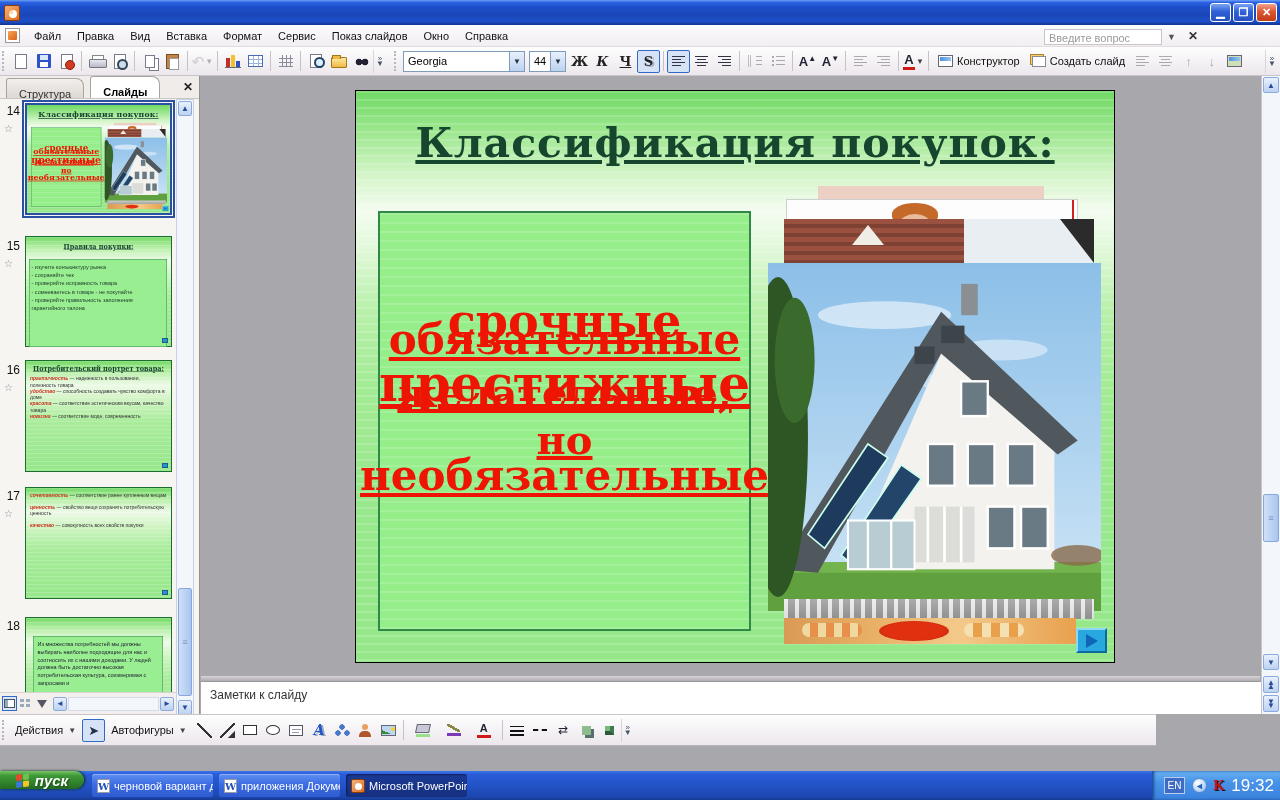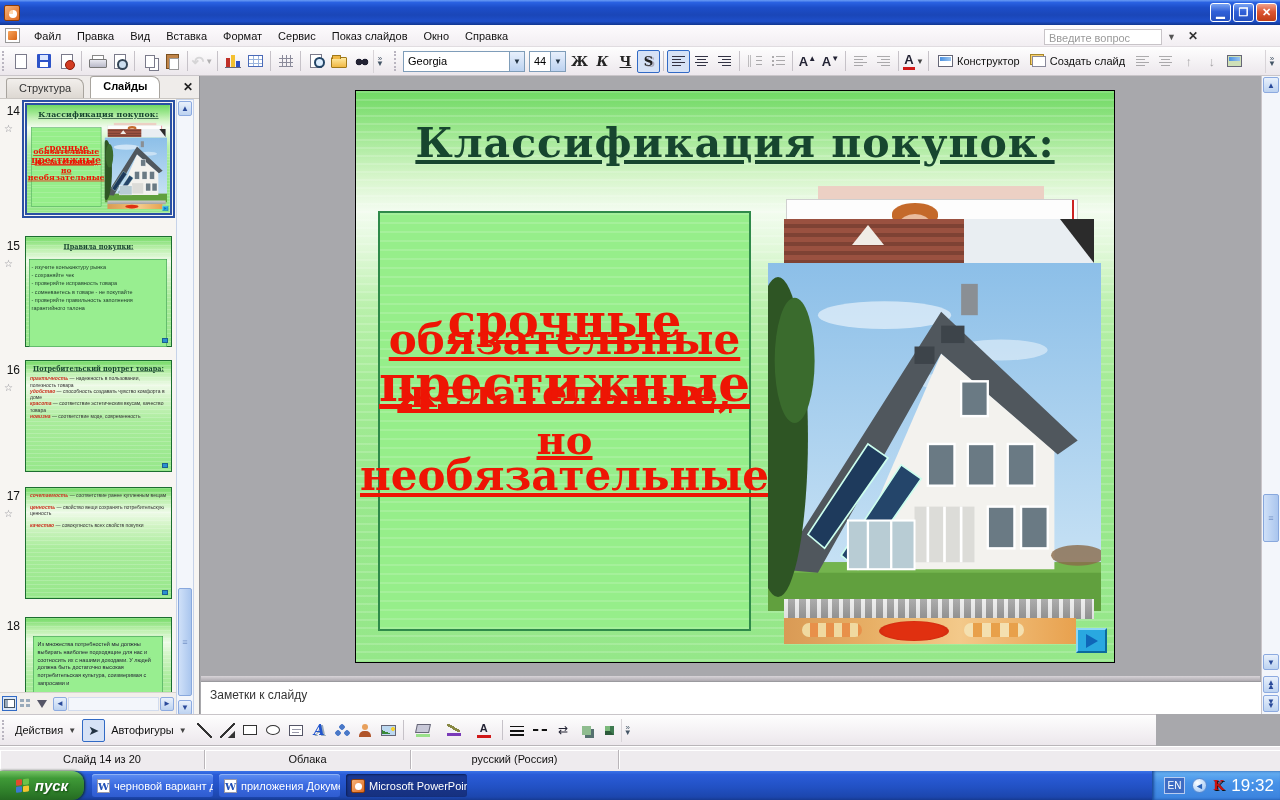--- a/index.html
+++ b/index.html
@@ -104,21 +104,21 @@
   .supArr{font-size:8px;vertical-align:top}
   .i-acolor{display:flex;flex-direction:column;align-items:center;line-height:1}
   .i-acolor .bar{width:12px;height:3px;background:#d01818;margin-top:1px}
   .i-design{width:15px;height:12px;background:#fff;border:1px solid #667;position:relative}
   .i-design:after{content:"";position:absolute;left:1px;top:1px;right:1px;height:4px;background:linear-gradient(90deg,#4a90e0,#9ac4f0)}
   .i-newslide{width:14px;height:11px;background:#fff;border:1px solid #889;box-shadow:-2px -2px 0 -1px #f8d070,-2px -2px 0 0 #a8872a}
 
   
   .leftpane{position:absolute;left:0;top:76px;width:200px;height:640px;background:#f7f5f2;border-right:1px solid #919195}
   .tabs{position:absolute;left:0;top:0;width:100%;height:23px;background:#efecea;border-bottom:1px solid #cac6c2;display:flex;align-items:flex-end}
-  .tab{height:20px;padding:3px 12px;border:1px solid #a8a49e;border-bottom:none;border-radius:3px 8px 0 0;
+  .tab{height:20px;padding:9px 12px;border:1px solid #a8a49e;border-bottom:none;border-radius:3px 8px 0 0;
     background:linear-gradient(#f2efec,#ddd8d2);margin-left:6px;color:#333}
   .tab.active{background:#fff;font-weight:bold;height:22px;color:#000}
   .tabclose{position:absolute;right:6px;top:4px;font-weight:bold;color:#222;font-size:12px}
   .thumbwrap{position:absolute;left:0;top:23px;width:176px;height:593px;overflow:hidden}
   .tnum{position:absolute;left:2px;width:18px;text-align:right;font-weight:normal;font-size:12px;color:#111}
   .tstar{position:absolute;left:4px;font-size:10px;color:#8a8a92}
   .thumb{position:absolute;left:25px;width:147px;background:#fff;border:1px solid #1c6e30}
   .thumb.sel{border:2px solid #2a50a4;outline:2px solid #2a50a4;outline-offset:1px}
   .mini-bg{background:
     repeating-linear-gradient(180deg,rgba(255,255,255,.18) 0 1px,rgba(0,0,0,0) 1px 4px),
@@ -195,21 +195,21 @@
   .i-arrstyle{font-size:12px;color:#223;line-height:1}
   .i-shadowst{width:9px;height:9px;background:#8fbc8f;box-shadow:3px 3px 0 #55706f}
   .i-3d{width:9px;height:9px;background:#7ab87a;border-right:4px solid #3e7a50;border-bottom:4px solid #2c5a3a}
 
   .statusbar{position:absolute;left:0;top:746px;width:1280px;height:25px;background:#eeebee;border-top:1px solid #fff;display:flex;align-items:center;color:#111}
   .statseg{height:19px;display:flex;align-items:center;justify-content:center;border-right:1px solid #b9b5b9;box-shadow:inset 1px 1px 0 #fff}
 
   
   .taskbar{position:absolute;left:0;top:771px;width:1280px;height:29px;
     background:linear-gradient(180deg,#3a74e8 0%,#2a5cd8 12%,#2251c4 55%,#1c46ad 90%,#163a92 100%)}
-  .startbtn{position:absolute;left:0;top:0;height:29px;width:84px;border-radius:0 12px 12px 0;
+  .startbtn{position:absolute;left:0;top:0;height:18px;width:84px;border-radius:0 12px 12px 0;
     background:linear-gradient(180deg,#76c465 0%,#3f9a37 25%,#2f7f2a 70%,#256a22 100%);
     display:flex;align-items:center;justify-content:center;gap:5px;color:#fff;font-weight:bold;font-style:italic;font-size:15px;
     text-shadow:1px 1px 2px #124a10;box-shadow:1px 0 3px #0a2a0a}
   .flag{width:14px;height:13px;display:grid;grid-template-columns:6px 6px;grid-template-rows:6px 6px;gap:1px;transform:skewY(-6deg)}
   .flag i{border-radius:1px}
   .taskbtn{position:absolute;top:3px;height:23px;width:121px;border-radius:3px;display:flex;align-items:center;gap:4px;padding:0 5px;
     background:linear-gradient(180deg,#5e8ef2,#3a6ae0 50%,#2f5cd0);box-shadow:inset 0 1px 0 #8fb2f5;color:#fff;font-size:11px;white-space:nowrap;overflow:hidden}
   .taskbtn.active{background:linear-gradient(180deg,#1b3a96,#16307e);box-shadow:inset 1px 1px 2px #0c1f56}
   .wicon{flex:0 0 13px;width:13px;height:14px;background:#fff;border:1px solid #99a;color:#2352b8;font-weight:bold;font-size:10px;line-height:13px;text-align:center;font-family:"DejaVu Serif",serif}
   .picon{flex:0 0 14px;width:14px;height:14px;border-radius:2px;background:linear-gradient(135deg,#f5b37a,#e06a1f);border:1px solid #8a3c08;position:relative}
@@ -715,26 +715,20 @@
       </span>
     <span class="tbtn">
         <span class="i-3d"></span>
       </span>
     <span class="chev">
         <span>»</span>
         <span>▼</span>
       </span>
   </div>
 
-  <div class="statusbar">
-    <span class="statseg" style="width:205px">Слайд 14 из 20</span>
-    <span class="statseg" style="width:206px">Облака</span>
-    <span class="statseg" style="width:208px">русский (Россия)</span>
-    <span class="statseg" style="flex:1;border-right:none"></span>
-  </div>
 
   <div class="taskbar">
     <div class="startbtn">
       <span class="flag">
         <i style="background:#e24a2e"></i>
           <i style="background:#6cc24a"></i>
           <i style="background:#3a78d4"></i>
           <i style="background:#f4c430"></i>
       </span>
       <span>пуск</span>

